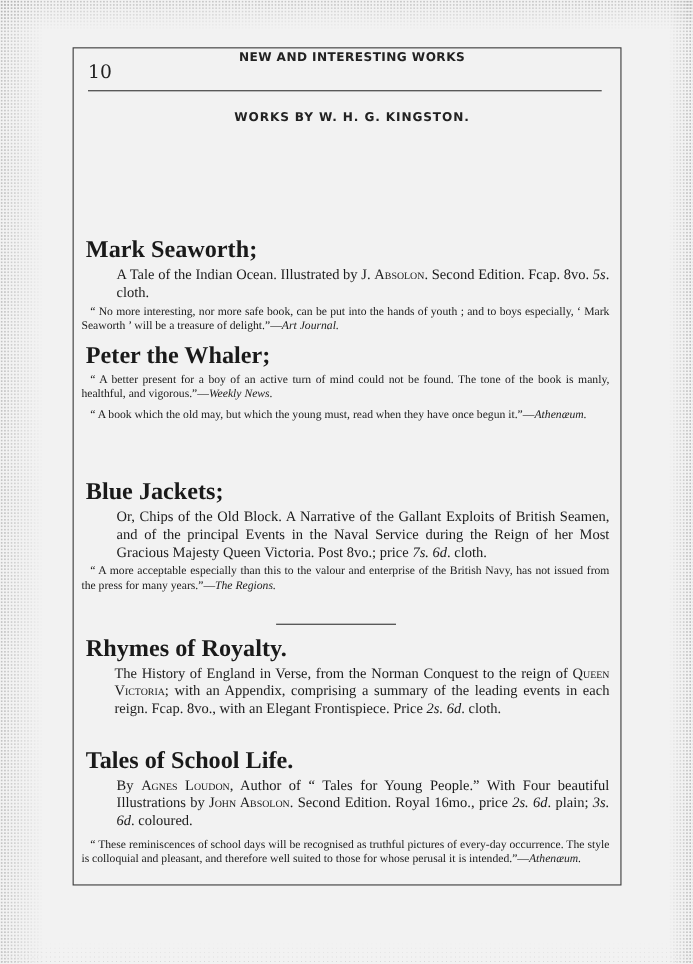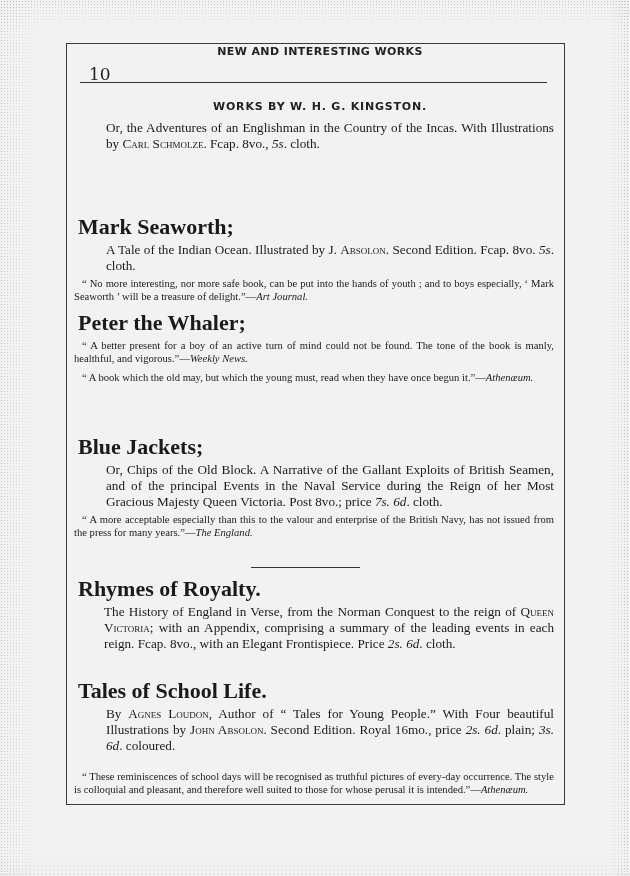--- a/index.html
+++ b/index.html
@@ -36,22 +36,22 @@
     opacity:.4;
     -webkit-mask-image: linear-gradient(to top, #000 0%, transparent 100%);
     mask-image: linear-gradient(to top, #000 0%, transparent 100%);
   }
   .page {
     position:absolute; left:66px; top:43px; width:499px; height:762px;
     border:1.5px solid #3a3a3a;
     box-sizing:border-box;
   }
   .page-num {
-    position:absolute; left:80px; top:64px;
-    font-size:17px; color:#222;margin-left:9px;
+    position:absolute; left:80px; top:56px;
+    font-size:17px; color:#222;
   }
   .running-head {
     position:absolute; left:150px; width:340px; top:45px;
     text-align:center;
     font-family:"DejaVu Sans", "Liberation Sans", sans-serif;
     font-weight:bold; font-size:11px; letter-spacing:.4px; color:#222;
   }
   .head-rule {
     position:absolute; left:80px; top:82px; width:467px; height:0;
     border-top:1.5px solid #333;
@@ -95,45 +95,44 @@
 <div class="speckle-bottom"></div>
 
 <div class="page"></div>
 
 <div class="page-num">10</div>
 <div class="running-head">NEW AND INTERESTING WORKS</div>
 <div class="head-rule"></div>
 <div class="section-head">WORKS BY W. H. G. KINGSTON.</div>
 
 <div class="book" style="top:118px;">
-  <p class="desc"><span>Or, the Adventures of an Englishman in the Country of the Incas. With Illustrations by </span><span class="sc">Carl Schmolze</span><span>.  Fcap. 8vo., </span><i>5s</i><span>. cloth.</span></p>
 </div>
 
 <div class="book" style="top:214px;">
   <h2 class="title">Mark Seaworth;</h2>
   <p class="desc"><span>A Tale of the Indian Ocean.  Illustrated by J. </span><span class="sc">Absolon</span><span>.  Second Edition.  Fcap. 8vo. </span><i>5s</i><span>. cloth.</span></p>
   <p class="review"><span>“ No more interesting, nor more safe book, can be put into the hands of youth ; and to boys especially, ‘ Mark Seaworth ’ will be a treasure of delight.”—</span><span class="src">Art Journal.</span></p>
 </div>
 
 <div class="book" style="top:310px;">
   <h2 class="title">Peter the Whaler;</h2>
   <p class="review"><span>“ A better present for a boy of an active turn of mind could not be found.  The tone of the book is manly, healthful, and vigorous.”—</span><span class="src">Weekly News.</span></p>
   <p class="review" style="margin-top:7px;"><span>“ A book which the old may, but which the young must, read when they have once begun it.”—</span><span class="src">Athenæum.</span></p>
 </div>
 
 <div class="book" style="top:434px;">
   <h2 class="title">Blue Jackets;</h2>
   <p class="desc"><span>Or, Chips of the Old Block.  A Narrative of the Gallant Exploits of British Seamen, and of the principal Events in the Naval Service during the Reign of her Most Gracious Majesty Queen Victoria. Post 8vo.; price </span><i>7s. 6d</i><span>. cloth.</span></p>
-  <p class="review"><span>“ A more acceptable especially than this to the valour and enterprise of the British Navy, has not issued from the press for many years.”—</span><span class="src">The England.</span></p>
+  <p class="review"><span>“ A more acceptable especially than this to the valour and enterprise of the British Navy, has not issued from the press for many years.”—</span><span class="src">The Regions.</span></p>
 </div>
 
 <div class="sep-rule"></div>
 
 <div class="book" style="top:576px;">
   <h2 class="title">Rhymes of Royalty.</h2>
   <p class="desc" style="margin-left:26px;"><span>The History of England in Verse, from the Norman Conquest to the reign of </span><span class="sc">Queen Victoria</span><span>; with an Appendix, comprising a summary of the leading events in each reign.  Fcap. 8vo., with an Elegant Frontispiece.  Price </span><i>2s. 6d</i><span>. cloth.</span></p>
 </div>
 
 <div class="book" style="top:678px;">
   <h2 class="title">Tales of School Life.</h2>
   <p class="desc"><span>By </span><span class="sc">Agnes Loudon</span><span>, Author of “ Tales for Young People.”  With Four beautiful Illustrations by </span><span class="sc">John Absolon</span><span>.  Second Edition.  Royal 16mo., price </span><i>2s. 6d</i><span>. plain; </span><i>3s. 6d</i><span>. coloured.</span></p>
-  <p class="review" style="margin-top:17px;"><span>“ These reminiscences of school days will be recognised as truthful pictures of every-day occurrence.  The style is colloquial and pleasant, and therefore well suited to those for whose perusal it is intended.”—</span><span class="src">Athenæum.</span></p>
+  <p class="review" style="margin-top:9px;"><span>“ These reminiscences of school days will be recognised as truthful pictures of every-day occurrence.  The style is colloquial and pleasant, and therefore well suited to those for whose perusal it is intended.”—</span><span class="src">Athenæum.</span></p>
 </div>
 
 </body></html>

